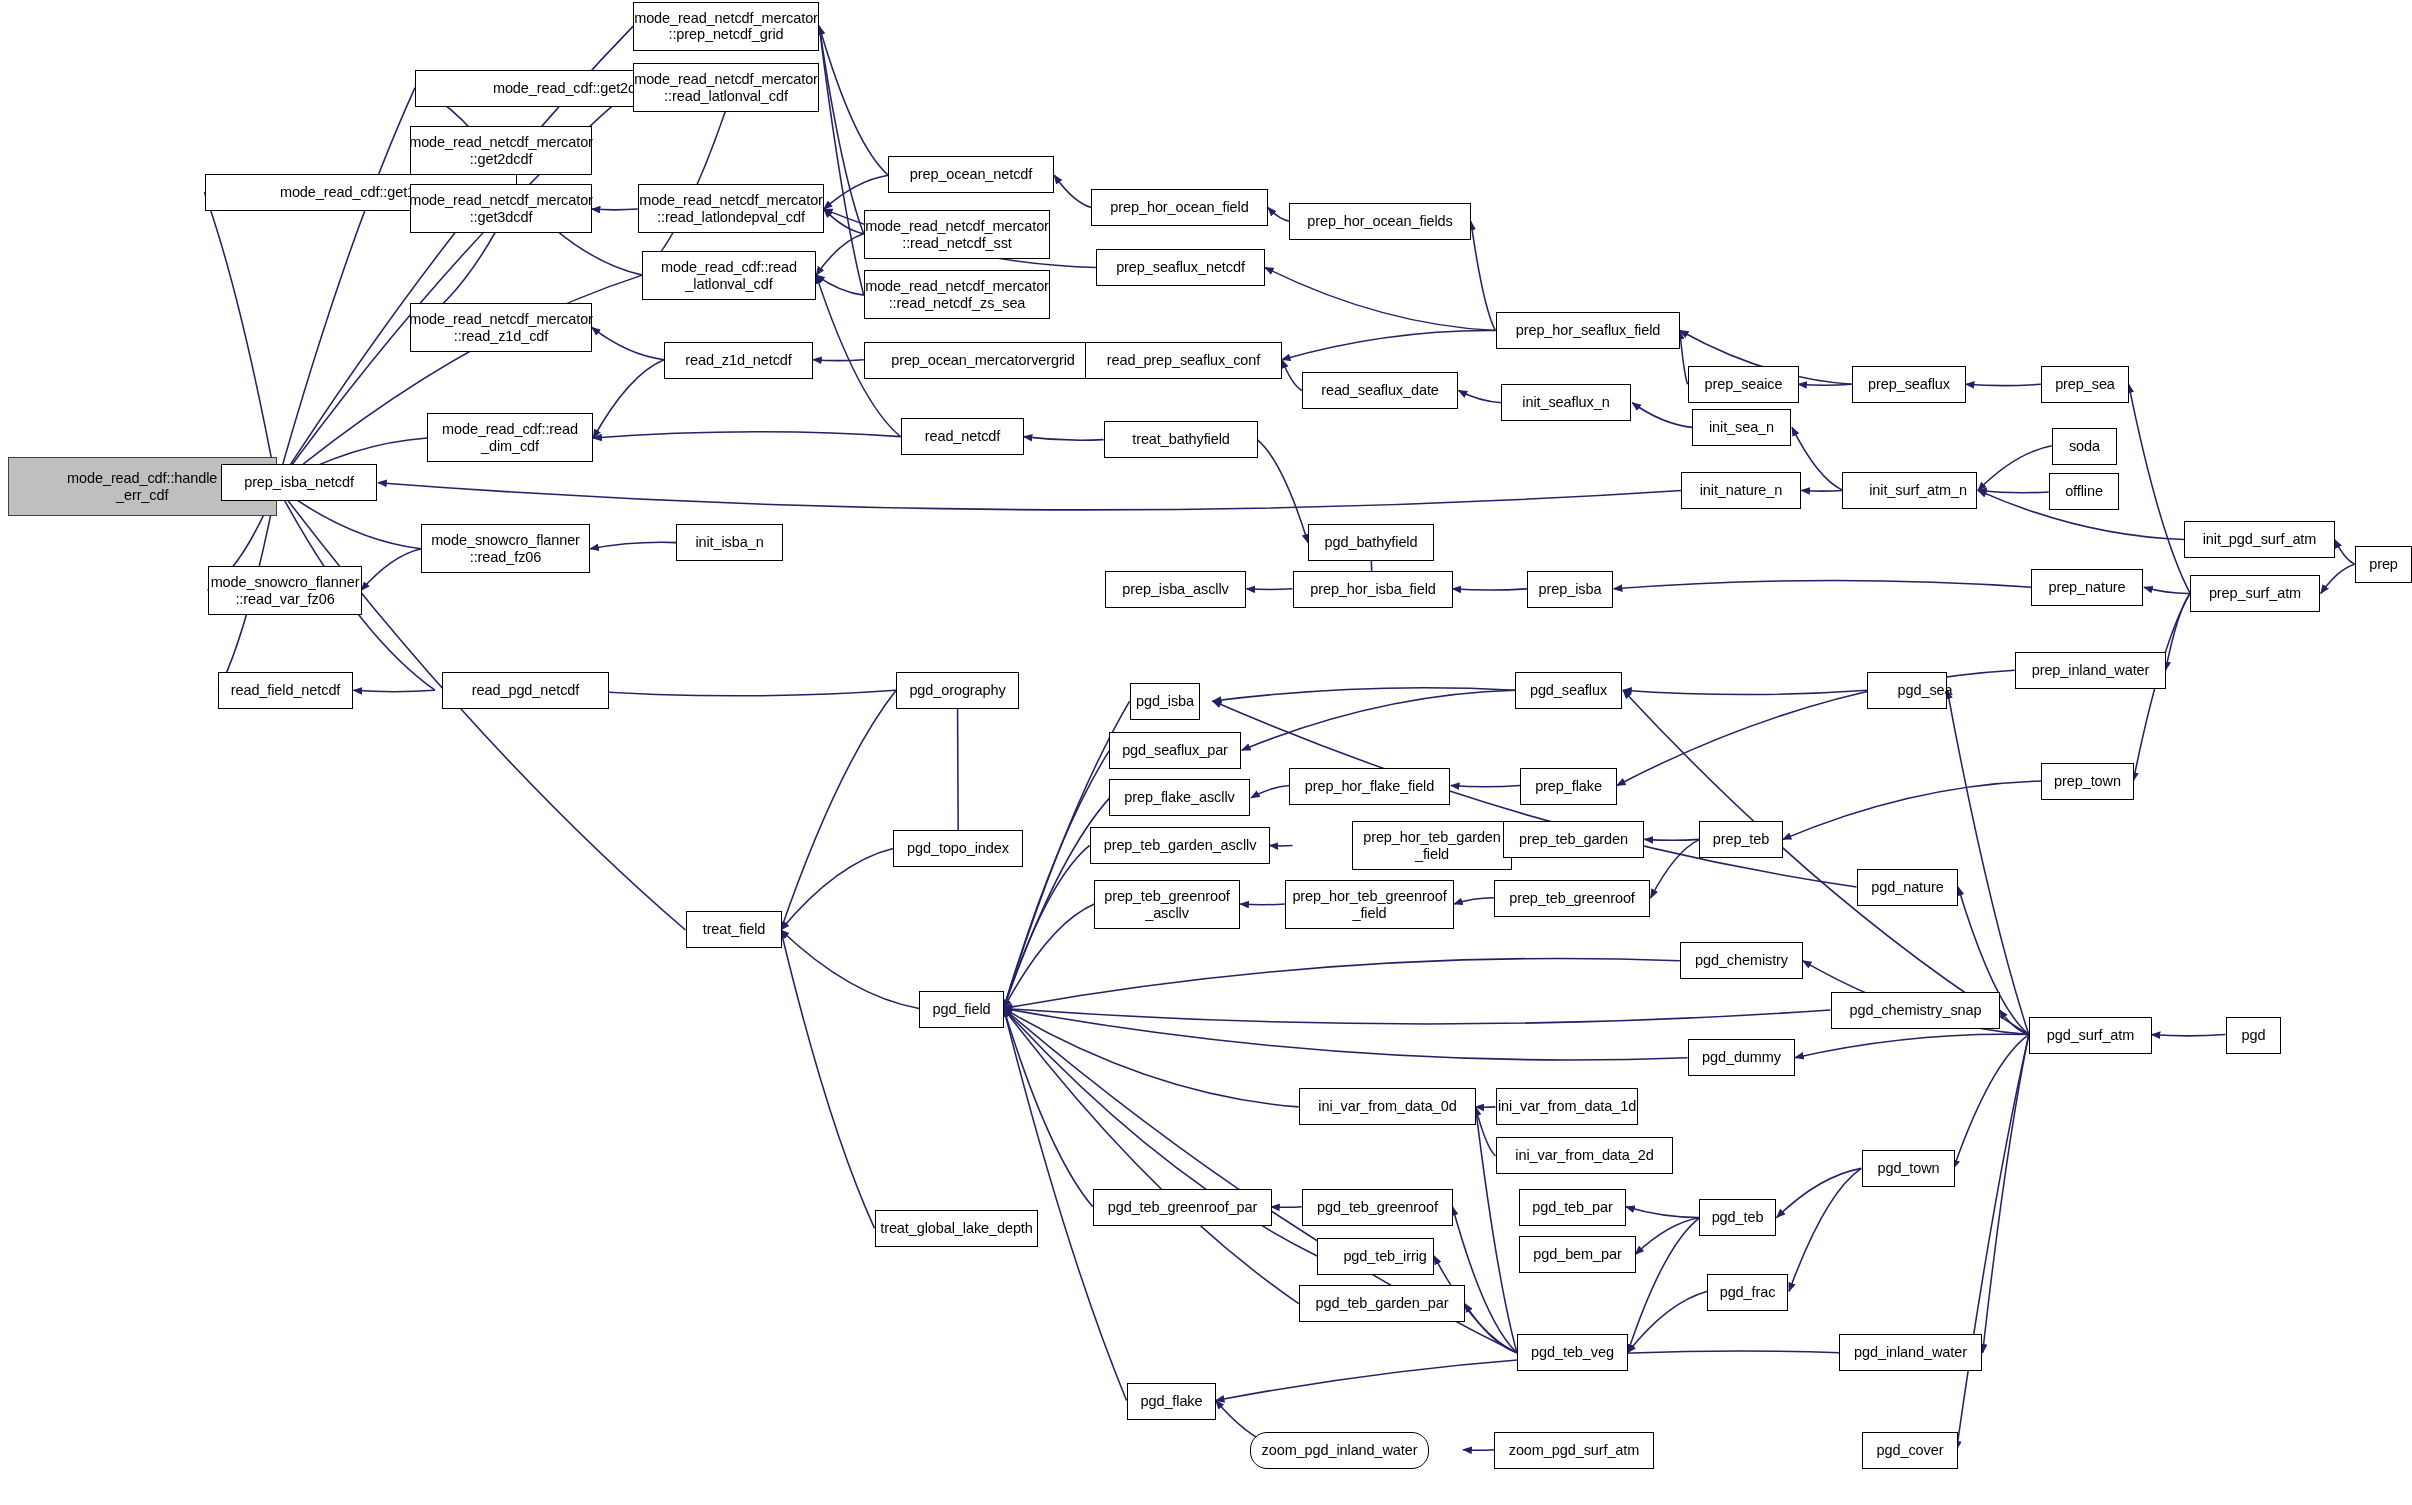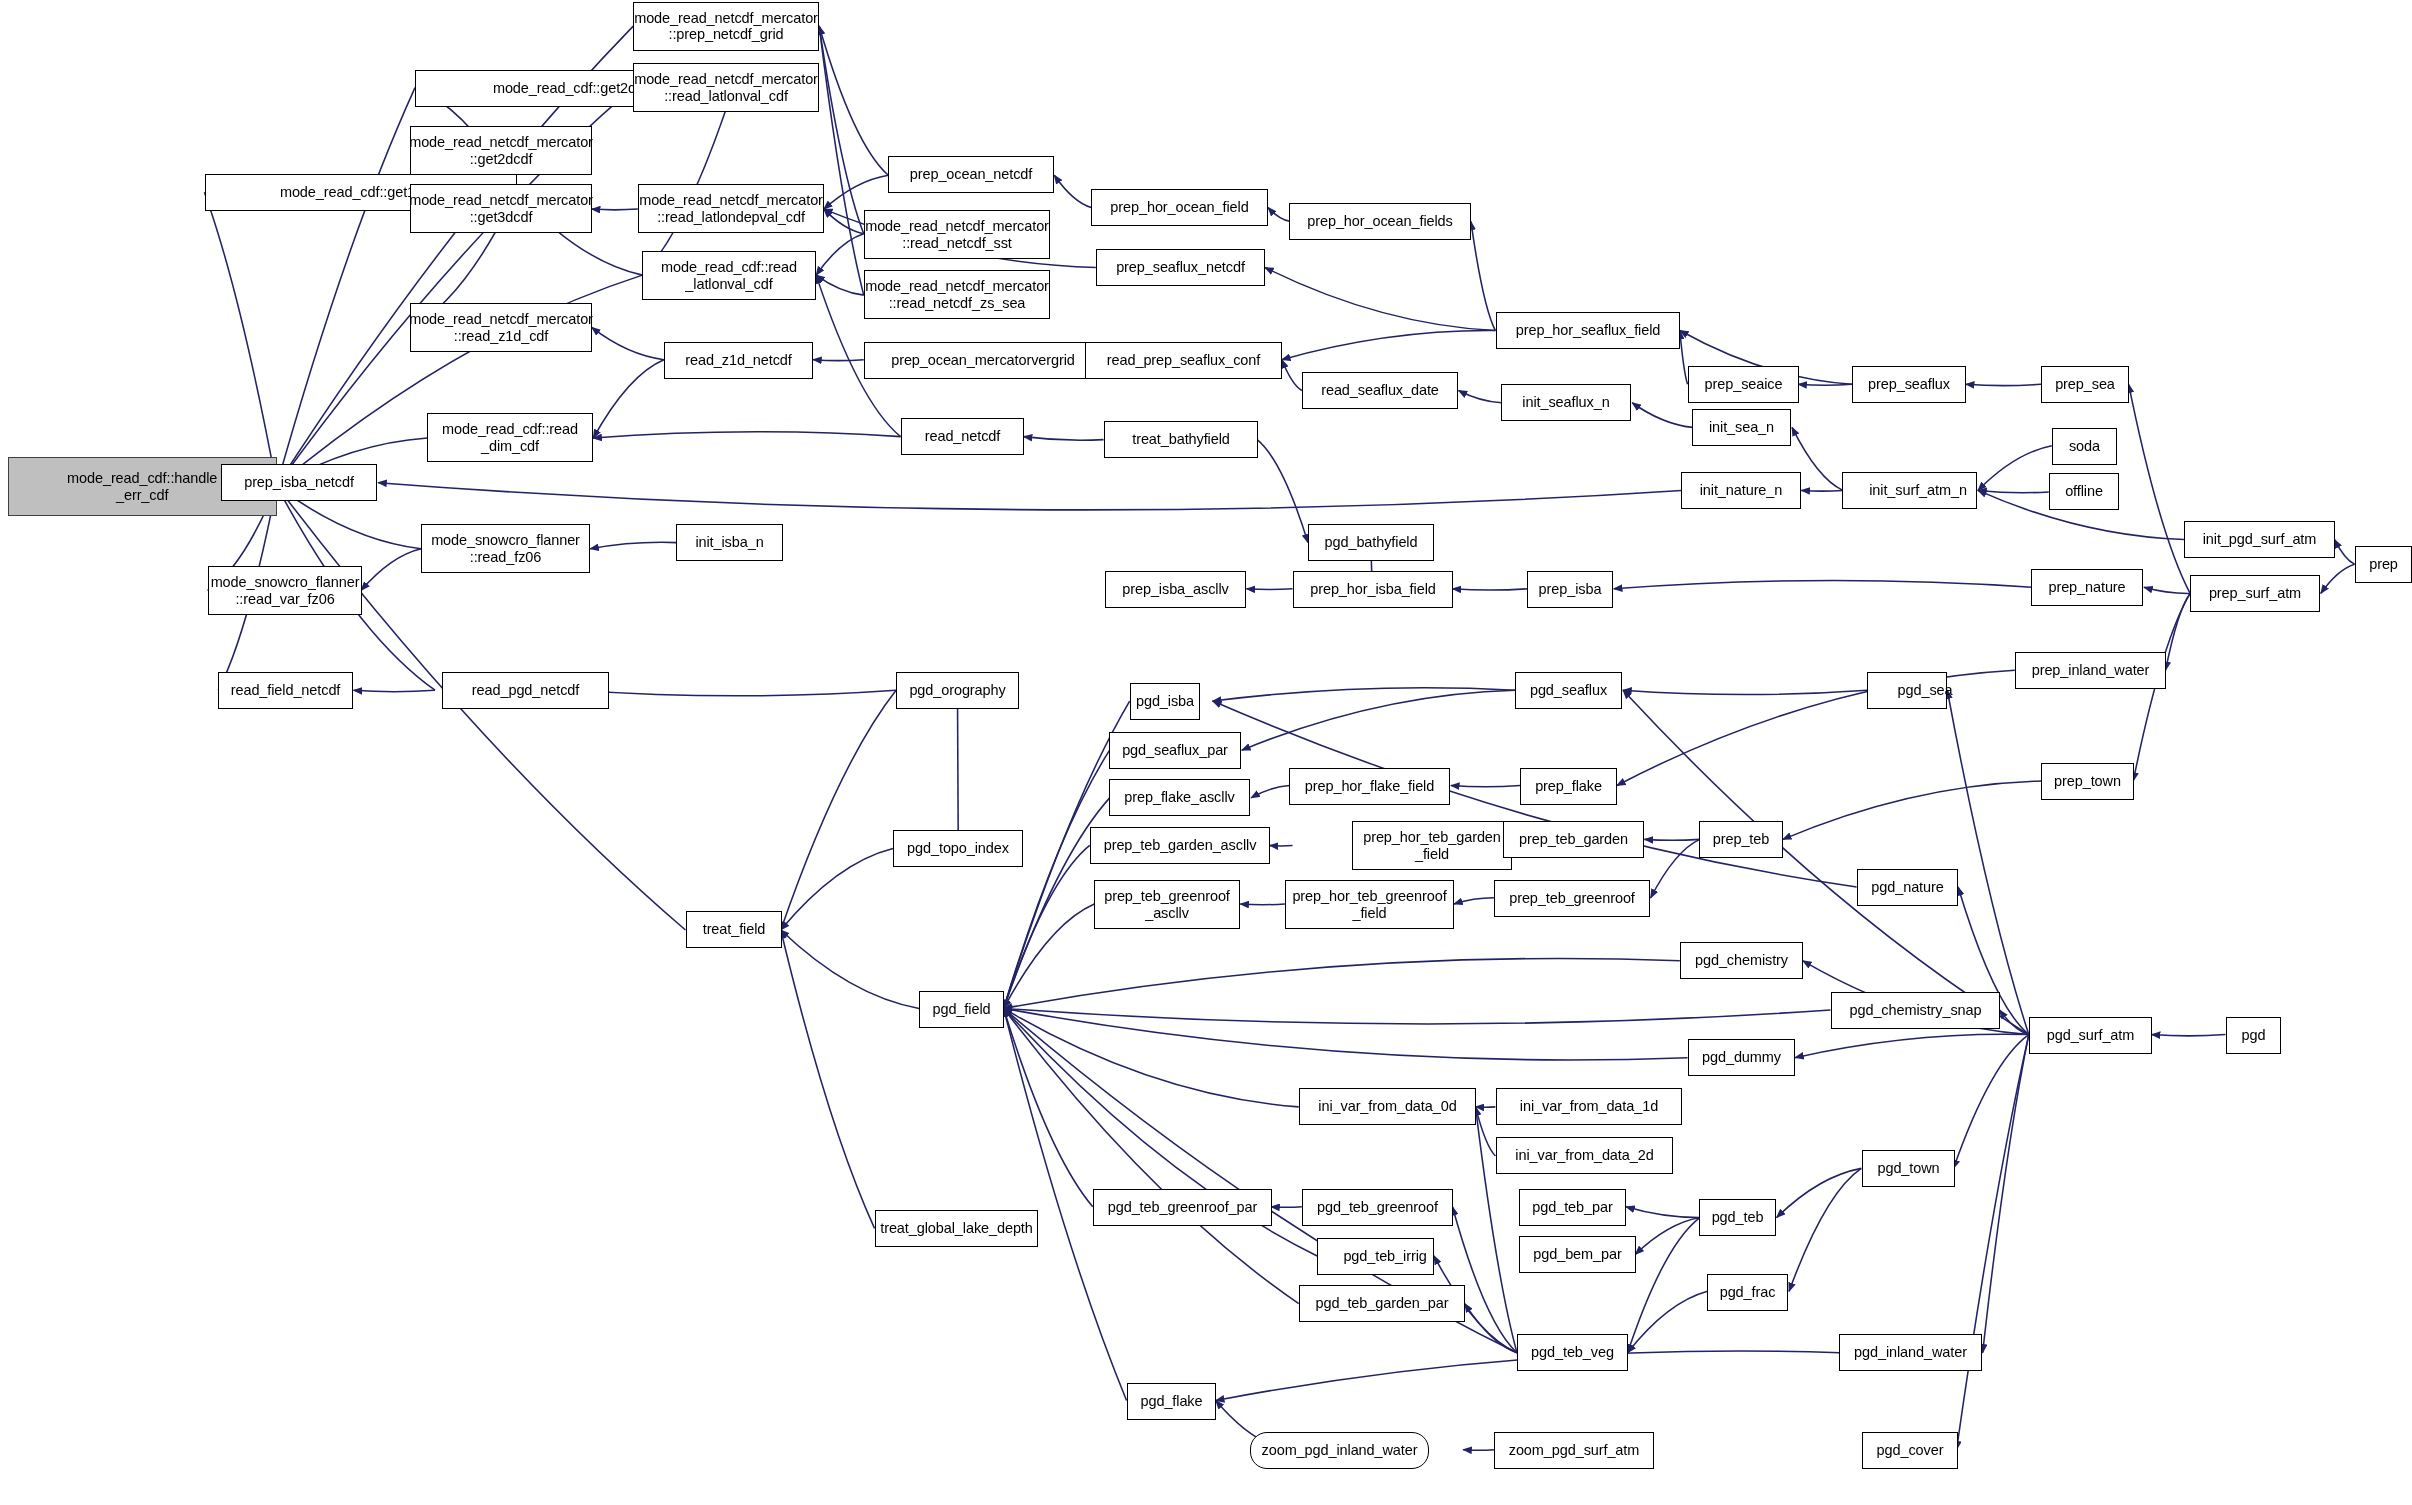--- a/index.html
+++ b/index.html
@@ -258,21 +258,21 @@
       <div class="node" style="left: 1285px; top: 880px; width: 169px; height: 49px;">prep_hor_teb_greenroof
 _field</div>
       <div class="node" style="left: 1494px; top: 880px; width: 156px; height: 37px;">prep_teb_greenroof</div>
       <div class="node" style="left: 1857px; top: 869px; width: 101px; height: 37px;">pgd_nature</div>
       <div class="node" style="left: 1680px; top: 942px; width: 123px; height: 37px;">pgd_chemistry</div>
       <div class="node" style="left: 1831px; top: 992px; width: 169px; height: 37px;">pgd_chemistry_snap</div>
       <div class="node" style="left: 2029px; top: 1017px; width: 123px; height: 37px;">pgd_surf_atm</div>
       <div class="node" style="left: 2226px; top: 1017px; width: 55px; height: 37px;">pgd</div>
       <div class="node" style="left: 1688px; top: 1039px; width: 107px; height: 37px;">pgd_dummy</div>
       <div class="node" style="left: 1299px; top: 1088px; width: 177px; height: 37px;">ini_var_from_data_0d</div>
-      <div class="node" style="left: 1496px; top: 1088px; width: 186px; height: 37px;">ini_var_from_data_1d</div>
+      <div class="node" style="left: 1496px; top: 1088px; width: 142px; height: 37px;">ini_var_from_data_1d</div>
       <div class="node" style="left: 1496px; top: 1137px; width: 177px; height: 37px;">ini_var_from_data_2d</div>
       <div class="node" style="left: 1862px; top: 1150px; width: 93px; height: 37px;">pgd_town</div>
       <div class="node" style="left: 1093px; top: 1189px; width: 179px; height: 37px;">pgd_teb_greenroof_par</div>
       <div class="node" style="left: 1302px; top: 1189px; width: 151px; height: 37px;">pgd_teb_greenroof</div>
       <div class="node" style="left: 1519px; top: 1189px; width: 107px; height: 37px;">pgd_teb_par</div>
       <div class="node" style="left: 1699px; top: 1199px; width: 77px; height: 37px;">pgd_teb</div>
       <div class="node" style="left: 1317px; top: 1238px; width: 117px; height: 37px; padding-left: 23px;">pgd_teb_irrig</div>
       <div class="node" style="left: 1519px; top: 1236px; width: 117px; height: 37px;">pgd_bem_par</div>
       <div class="node" style="left: 1707px; top: 1274px; width: 81px; height: 37px;">pgd_frac</div>
       <div class="node" style="left: 1299px; top: 1285px; width: 166px; height: 37px;">pgd_teb_garden_par</div>

